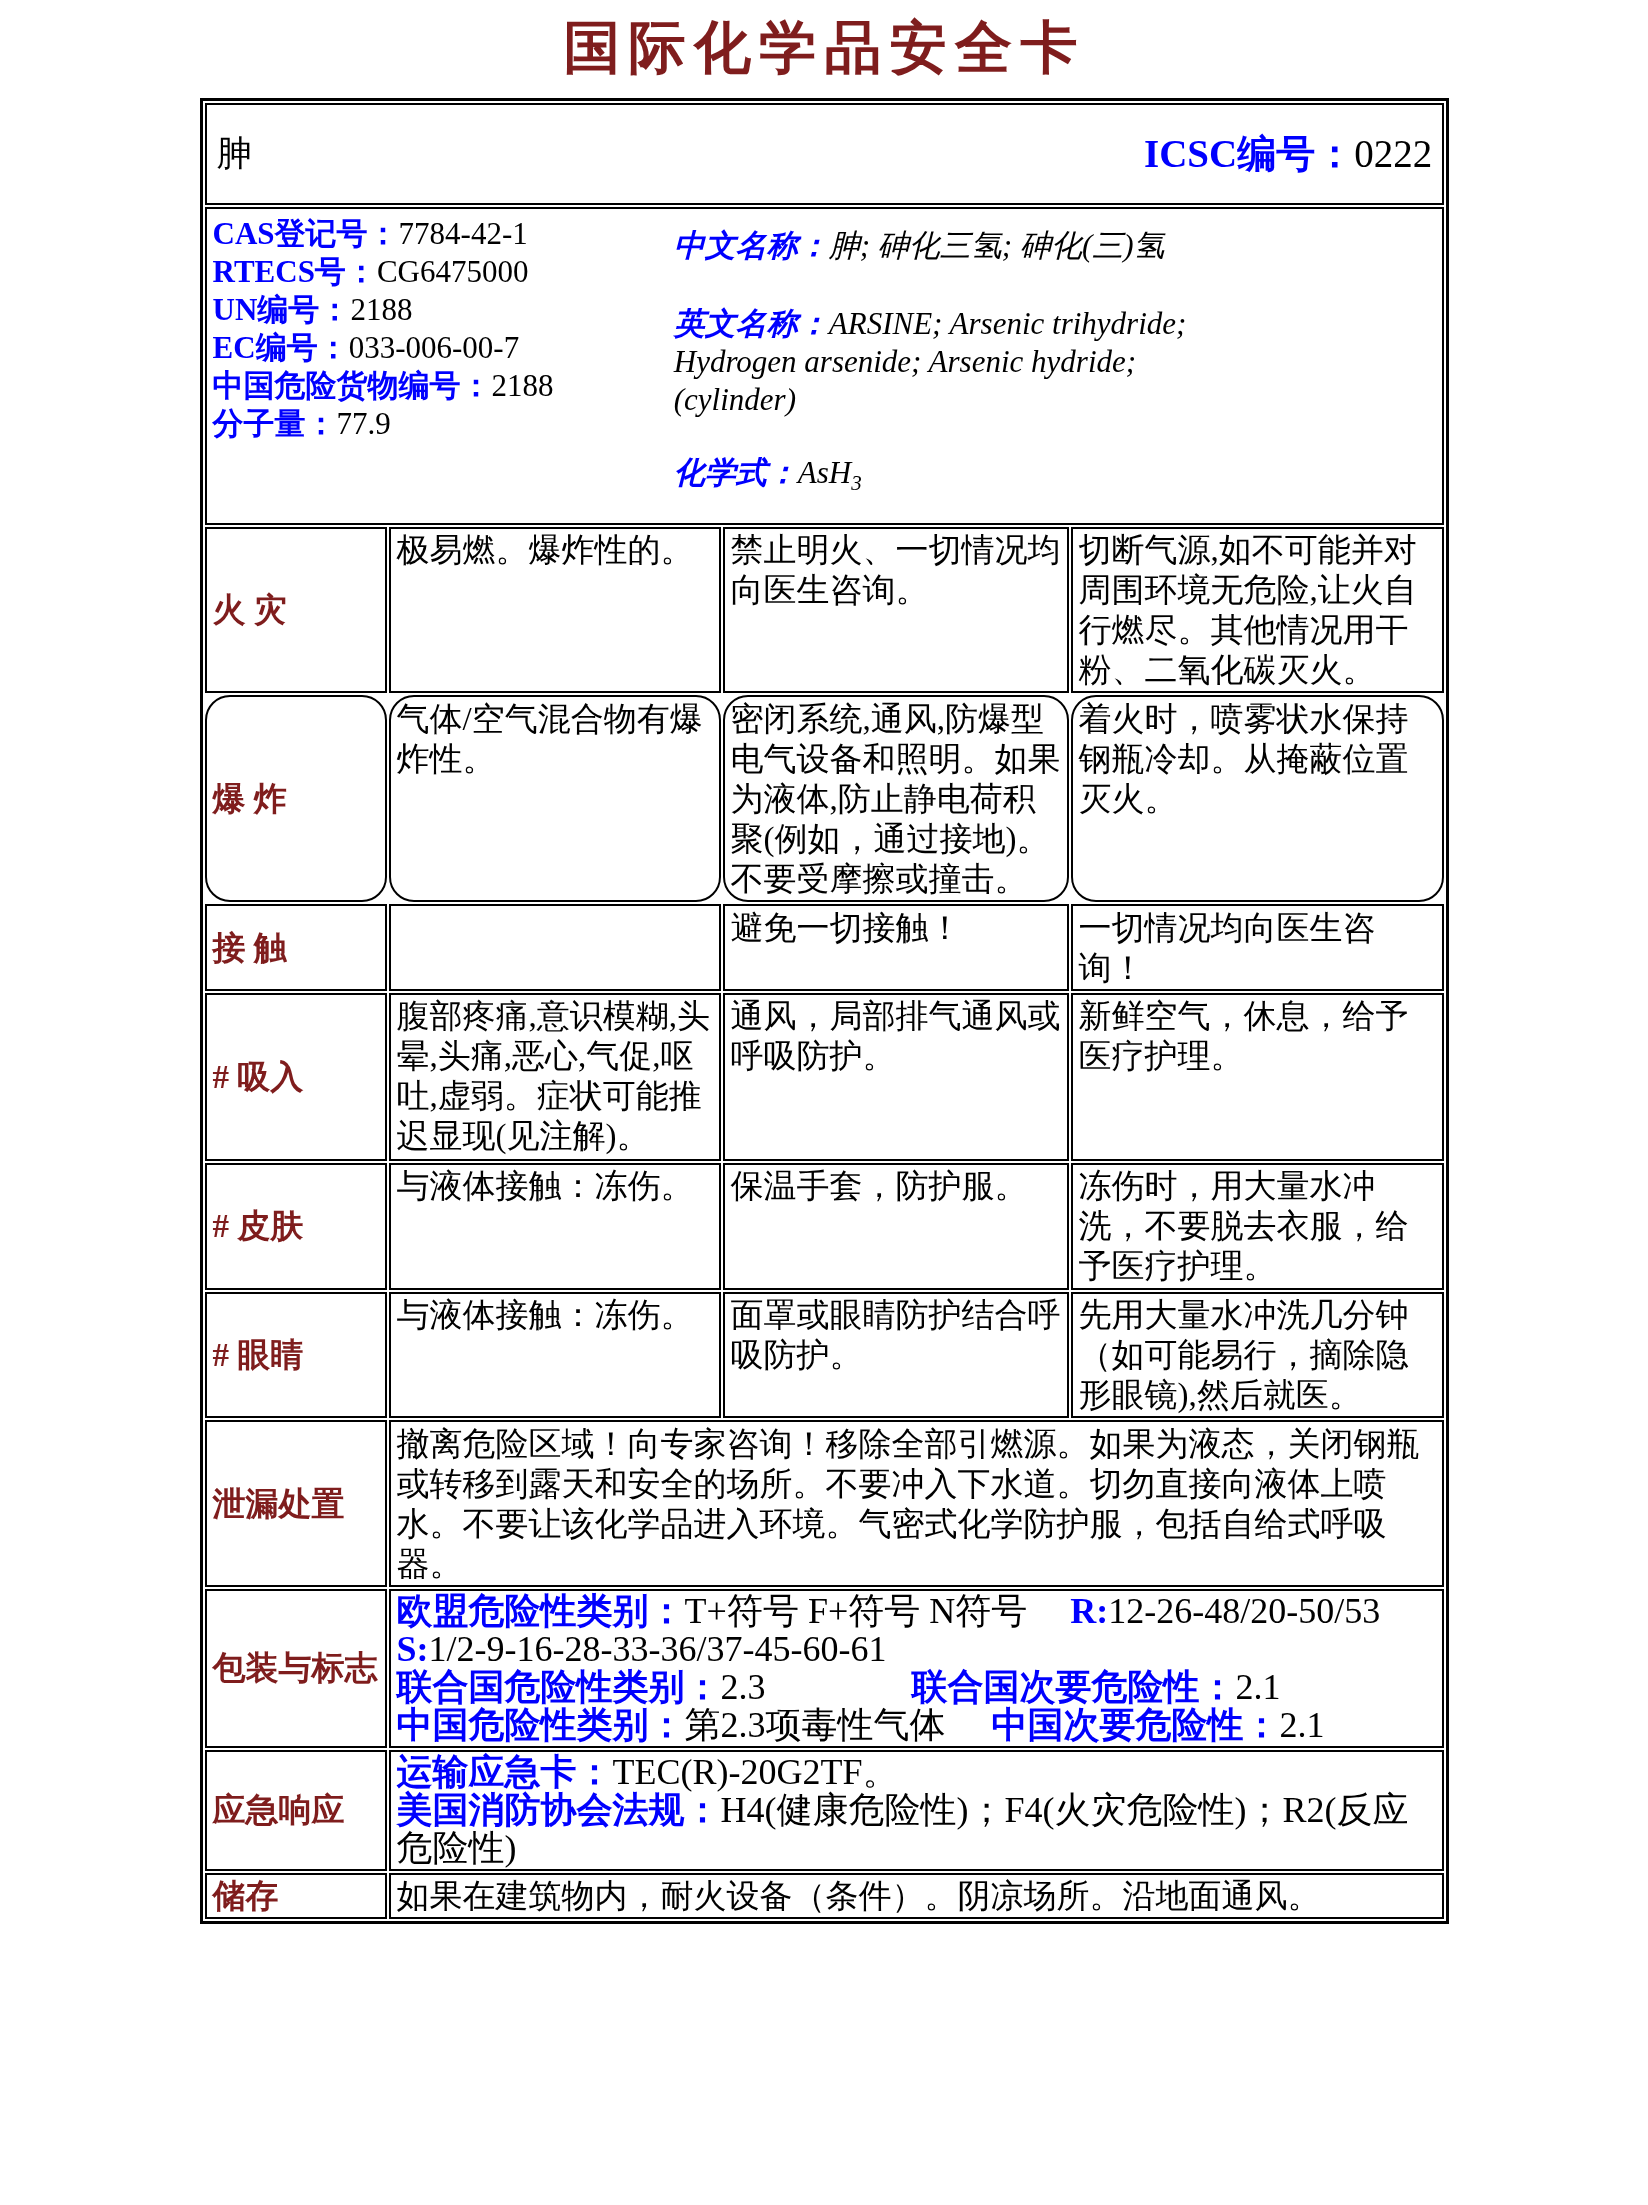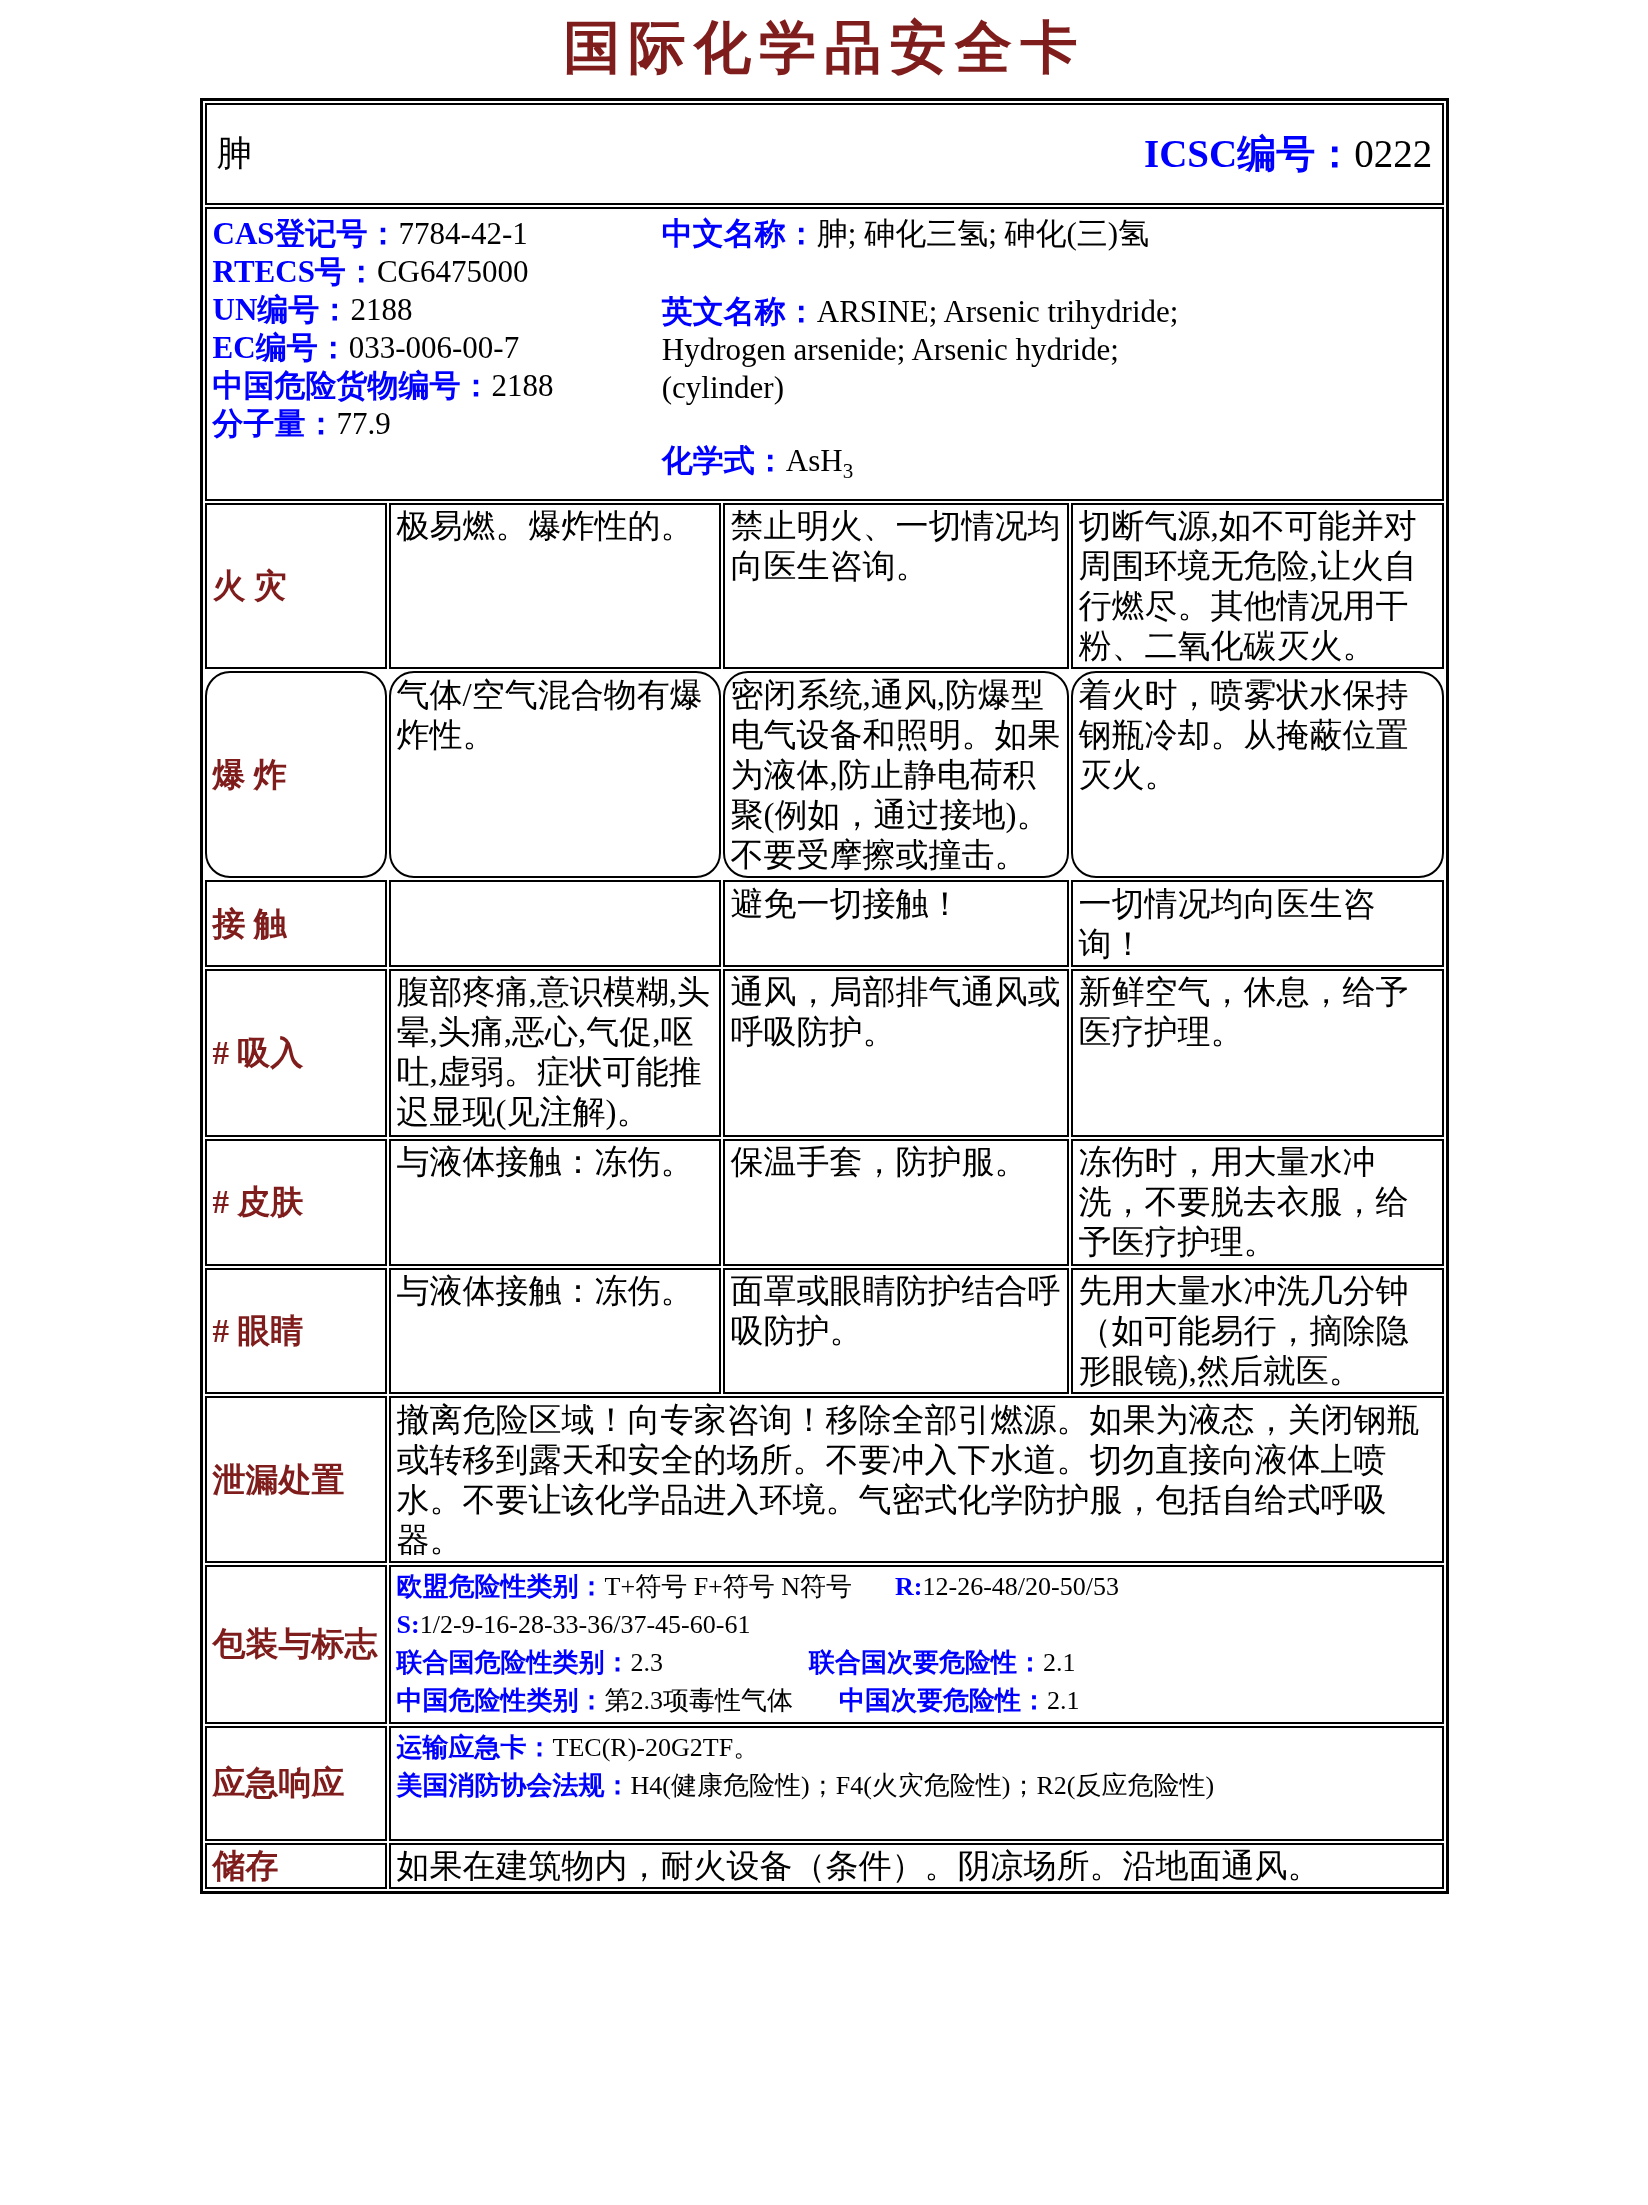--- a/index.html
+++ b/index.html
@@ -76,27 +76,27 @@
     height:100%;padding:0 4.2px;
   }
   .substance-name{font-size:35px;}
   .icsc-no{font-size:39px;}
 
   
   .ident{display:flex;padding:4.2px 0 7px 0;}
   .ident-left{width:445px;flex:none;}
   .ident-left .iline{font-size:31px;line-height:38px;}
   .ident-right{flex:1;padding-left:4.2px;}
-  .ident-right p{margin:0;font-size:31px;line-height:38px;}
+  .ident-right p{margin:12px;font-size:31px;line-height:38px;font-style:italic;}
   .ident-right p.cnrow{margin-bottom:40px;}
   .ident-right p.enrow{margin-bottom:35px;}
   sub.fsub{font-size:21px;}
 
   
-  .stack div{font-size:26px;line-height:38px;}
+  .stack div{font-size:36px;line-height:38px;}
   .gap-r{margin-left:43px;}
   .gap-un{margin-left:146px;}
   .gap-cn{margin-left:46px;}
 </style>
 </head>
 <body>
 
 <h1 class="page-title">国际化学品安全卡</h1>
 
 <table class="card">

